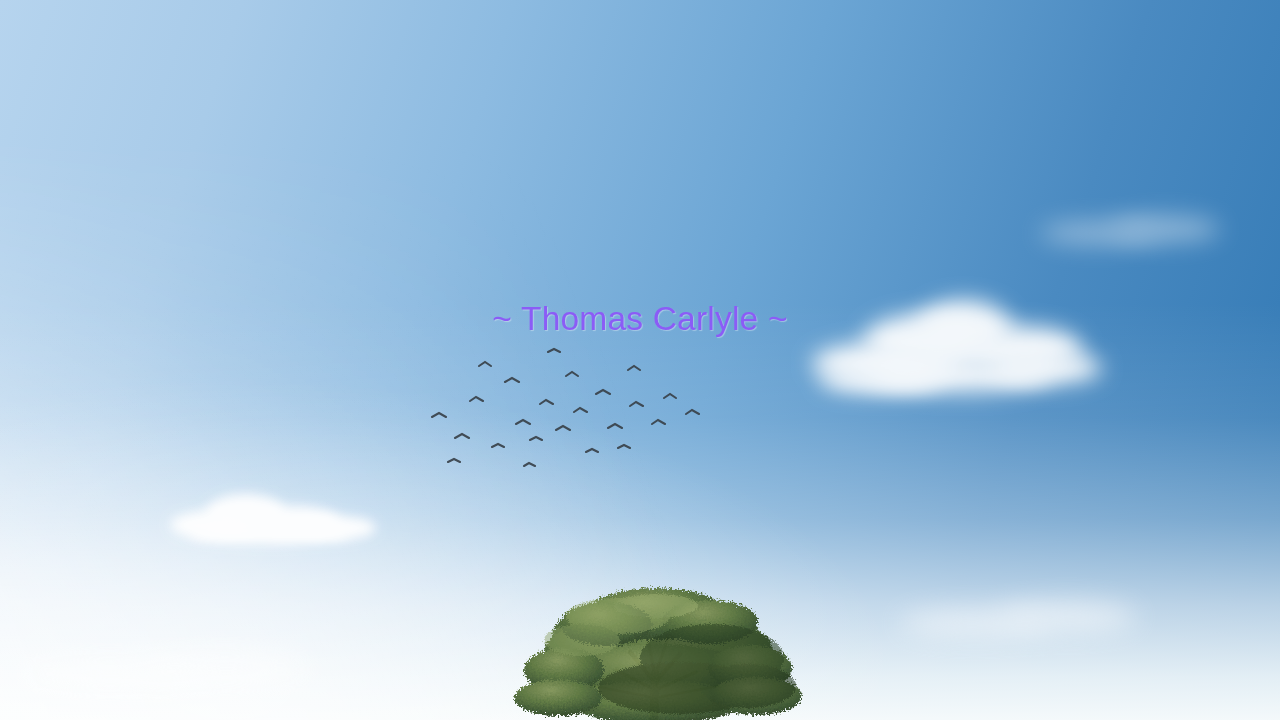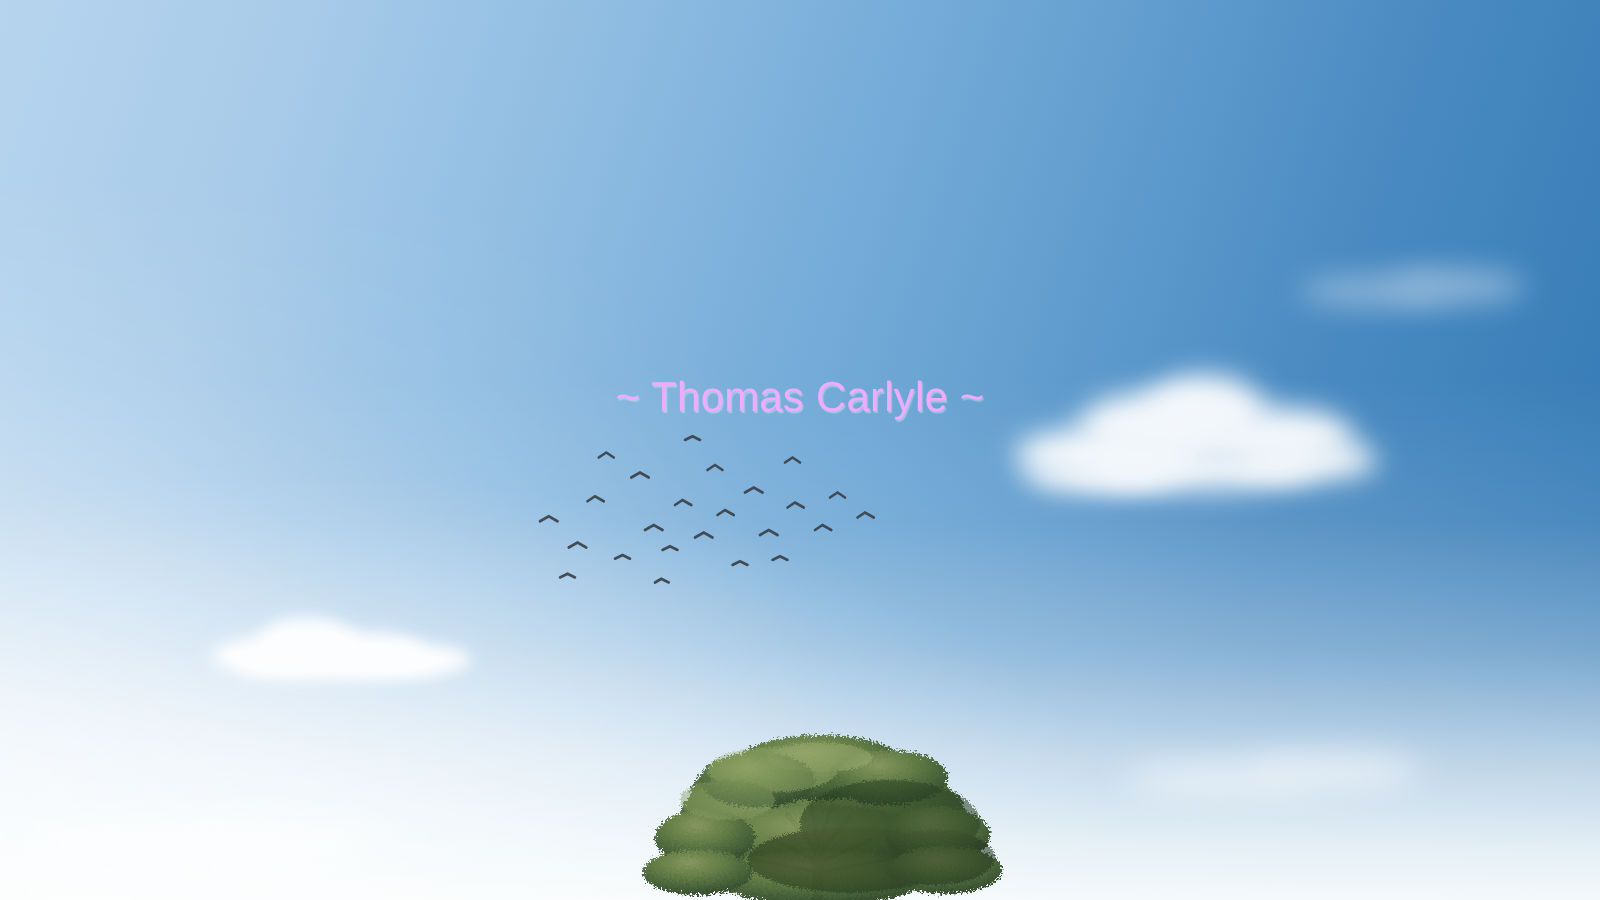--- a/index.html
+++ b/index.html
@@ -113,21 +113,21 @@
        2px 2px 0 rgba(20,26,32,0.92),
        2px 2px 2px rgba(20,26,32,0.55);
     white-space: pre-line;
   }
   #quote-author {
     margin: 14px 0 0 0;
     padding: 0;
     font-size: 33.5px;
     line-height: 45px;
     font-weight: 400;
-    color: #f0abfc;
+    color: #8b5cf6;
     letter-spacing: 0.2px;
     text-shadow: 1px 1px 1px rgba(255,255,255,0.35);
   }
 </style>
 </head>
 <body>
 
 <div id="stage">
 
   <div class="sky-base"></div>

